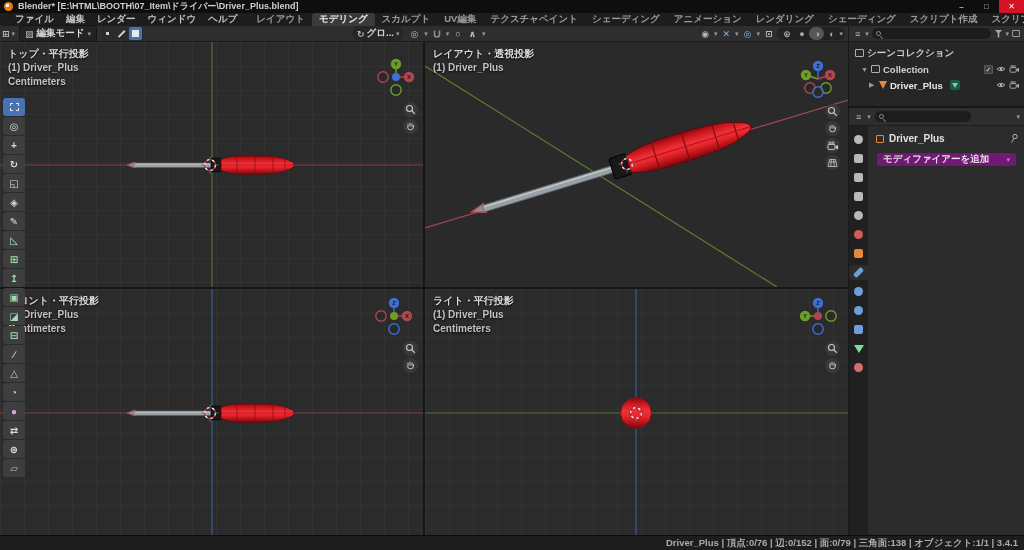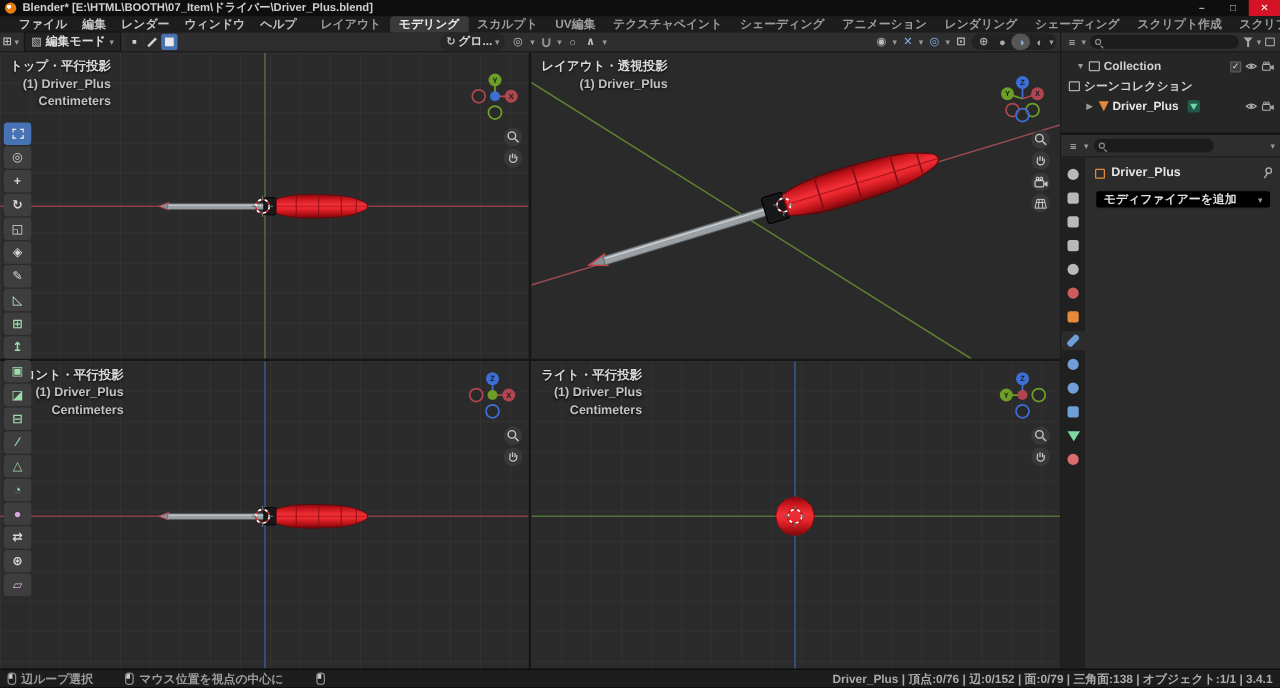--- a/index.html
+++ b/index.html
@@ -64,21 +64,21 @@
                transform:rotate(45deg); left:3.5px; top:4.5px; }
   .funnel{ width:8px; height:8px; background:#a8a8a8;
            clip-path:polygon(0 0,100% 0,60% 45%,60% 100%,40% 100%,40% 45%); }
   .newcol-ic{ width:8px; height:7px; border:1px solid #9a9a9a; border-radius:1px; }
 
   
   .viewports{ position:absolute; left:0; top:42px; width:848px; height:493px; background:#161616; }
   .viewport{ position:absolute; background-color:#2b2b2b;
              background-image:linear-gradient(#323232 1px, transparent 1px),
                               linear-gradient(90deg,#323232 1px, transparent 1px);
-             background-size:24px 24px; overflow:hidden;text-align:right; }
+             background-size:24px 24px; overflow:hidden; }
   .viewport.nogrid{ background-image:none; background-color:#2a2a2a; }
   .vp-tl{ left:0; top:0; width:423px; height:245px; }
   .vp-tr{ left:425px; top:0; width:423px; height:245px; }
   .vp-bl{ left:0; top:247px; width:423px; height:246px; }
   .vp-br{ left:425px; top:247px; width:423px; height:246px; }
   .vp-label{ position:absolute; left:8px; top:5px; font-size:10px; line-height:1.4; color:#c2c2c2;
              text-shadow:0 1px 2px rgba(0,0,0,.85); pointer-events:none; }
   .vp-label .l1{ color:#d9d9d9; }
   .vp-svg{ position:absolute; left:0; top:0; }
   .vp-gizmo{ position:absolute; }
@@ -116,21 +116,21 @@
                  border-bottom:1px solid #1d1d1d; }
   .props-body{ position:absolute; left:0; top:84px; width:176px; height:409px; background:#2c2c2c; }
   .ptabs{ position:absolute; left:0; top:0; width:19px; height:409px; background:#202020;
           display:flex; flex-direction:column; align-items:center; padding-top:6px; gap:4px; }
   .ptab{ width:19px; height:15px; display:flex; align-items:center; justify-content:center; }
   .ptab.active{ background:#2c2c2c; border-radius:3px 0 0 3px; }
   .props-content{ position:absolute; left:19px; top:0; width:157px; height:409px; }
   .crumb{ display:flex; align-items:center; gap:5px; padding:7px 6px 4px 8px; font-size:10px; color:#e2e2e2; }
   .obj-ic{ width:8px; height:8px; border:1.5px solid #e58a3a; border-radius:1px; }
   .crumb .spacer{ flex:1; }
-  .addmod-btn{ margin:4px 8px 0 8px; height:15px; background:#000000; border:1px solid #2a2a2a;
+  .addmod-btn{ margin:4px 8px 0 8px; height:15px; background:#701a75; border:1px solid #2a2a2a;
                border-radius:3px; display:flex; align-items:center; font-size:9.5px; color:#e0e0e0;
                padding:0 6px; gap:4px; }
   .addmod-btn .spacer{ flex:1; }
 
   
   .statusbar{ position:absolute; left:0; top:535px; width:1024px; height:15px; background:#1d1d1d;
               display:flex; align-items:center; font-size:9.5px; color:#9c9c9c; padding:0 6px;
               border-top:1px solid #0d0d0d; }
   .hint{ display:flex; align-items:center; gap:4px; margin-right:26px; white-space:nowrap; }
   .mouse-ic{ position:relative; width:7px; height:10px; border:1px solid #8b8b8b; border-radius:3px; flex:none; }
@@ -494,40 +494,40 @@
           <span style="color: rgb(216, 216, 216);">⊛</span>
         </div>
         <div class="tool">
           <span style="color: rgb(213, 168, 223);">▱</span>
         </div>
       </div>
   </div>
 
   <div class="rightpanel">
     <div style="padding-top:3px">
+      <div class="ol-row">
+        <span class="ol-ic-box"></span>
+        <span>シーンコレクション</span>
+      </div>
       <div class="ol-row" style="padding-left:12px">
         <span class="disc">▼</span>
         <span class="ol-ic-box"></span>
         <span>Collection</span>
         <span class="spacer"></span>
         <span class="cb">✓</span>
         <svg width="10" height="8">
           <path d="M1,4 Q5,0.5 9,4 Q5,7.5 1,4 Z" fill="none" stroke="#aeaeae" stroke-width="0.9"></path>
           <circle cx="5" cy="4" r="1.3" fill="#aeaeae"></circle>
         </svg>
         <svg width="11" height="8" style="margin-right:4px">
           <rect x="1" y="2.6" width="6.2" height="4.6" rx="0.8" fill="none" stroke="#aeaeae" stroke-width="0.9"></rect>
           <path d="M7.6,4.2 L10,2.8 V7 L7.6,5.6 Z" fill="#aeaeae"></path>
           <circle cx="2.8" cy="1.4" r="1" fill="none" stroke="#aeaeae" stroke-width="0.8"></circle>
           <circle cx="5.4" cy="1.4" r="1" fill="none" stroke="#aeaeae" stroke-width="0.8"></circle>
         </svg>
-      </div>
-      <div class="ol-row">
-        <span class="ol-ic-box"></span>
-        <span>シーンコレクション</span>
       </div>
       <div class="ol-row" style="padding-left:20px">
         <span class="disc">▶</span>
         <span class="tri-orange"></span>
         <span style="color:#e8e8e8">Driver_Plus</span>
         <span class="meshdata-ic" style="margin-left:4px">
             <i></i>
           </span>
         <span class="spacer"></span>
         <svg width="10" height="8">
@@ -609,29 +609,15 @@
         <div class="addmod-btn">
           <span>モディファイアーを追加</span>
           <span class="spacer"></span>
           <span class="caret">▾</span>
         </div>
       </div>
     </div>
   </div>
 
   <div class="statusbar">
-    <div id="status-hints" style="display:flex">
-        <div class="hint">
-          <span class="mouse-ic"></span>
-          <span>辺ループ選択</span>
-        </div>
-        <div class="hint">
-          <span class="mouse-ic"></span>
-          <span>マウス位置を視点の中心に</span>
-        </div>
-        <div class="hint">
-          <span class="mouse-ic"></span>
-          <span></span>
-        </div>
-      </div>
     <div class="status-right">Driver_Plus | 頂点:0/76 | 辺:0/152 | 面:0/79 | 三角面:138 | オブジェクト:1/1 | 3.4.1</div>
   </div>
 </div>
 
 </body></html>

